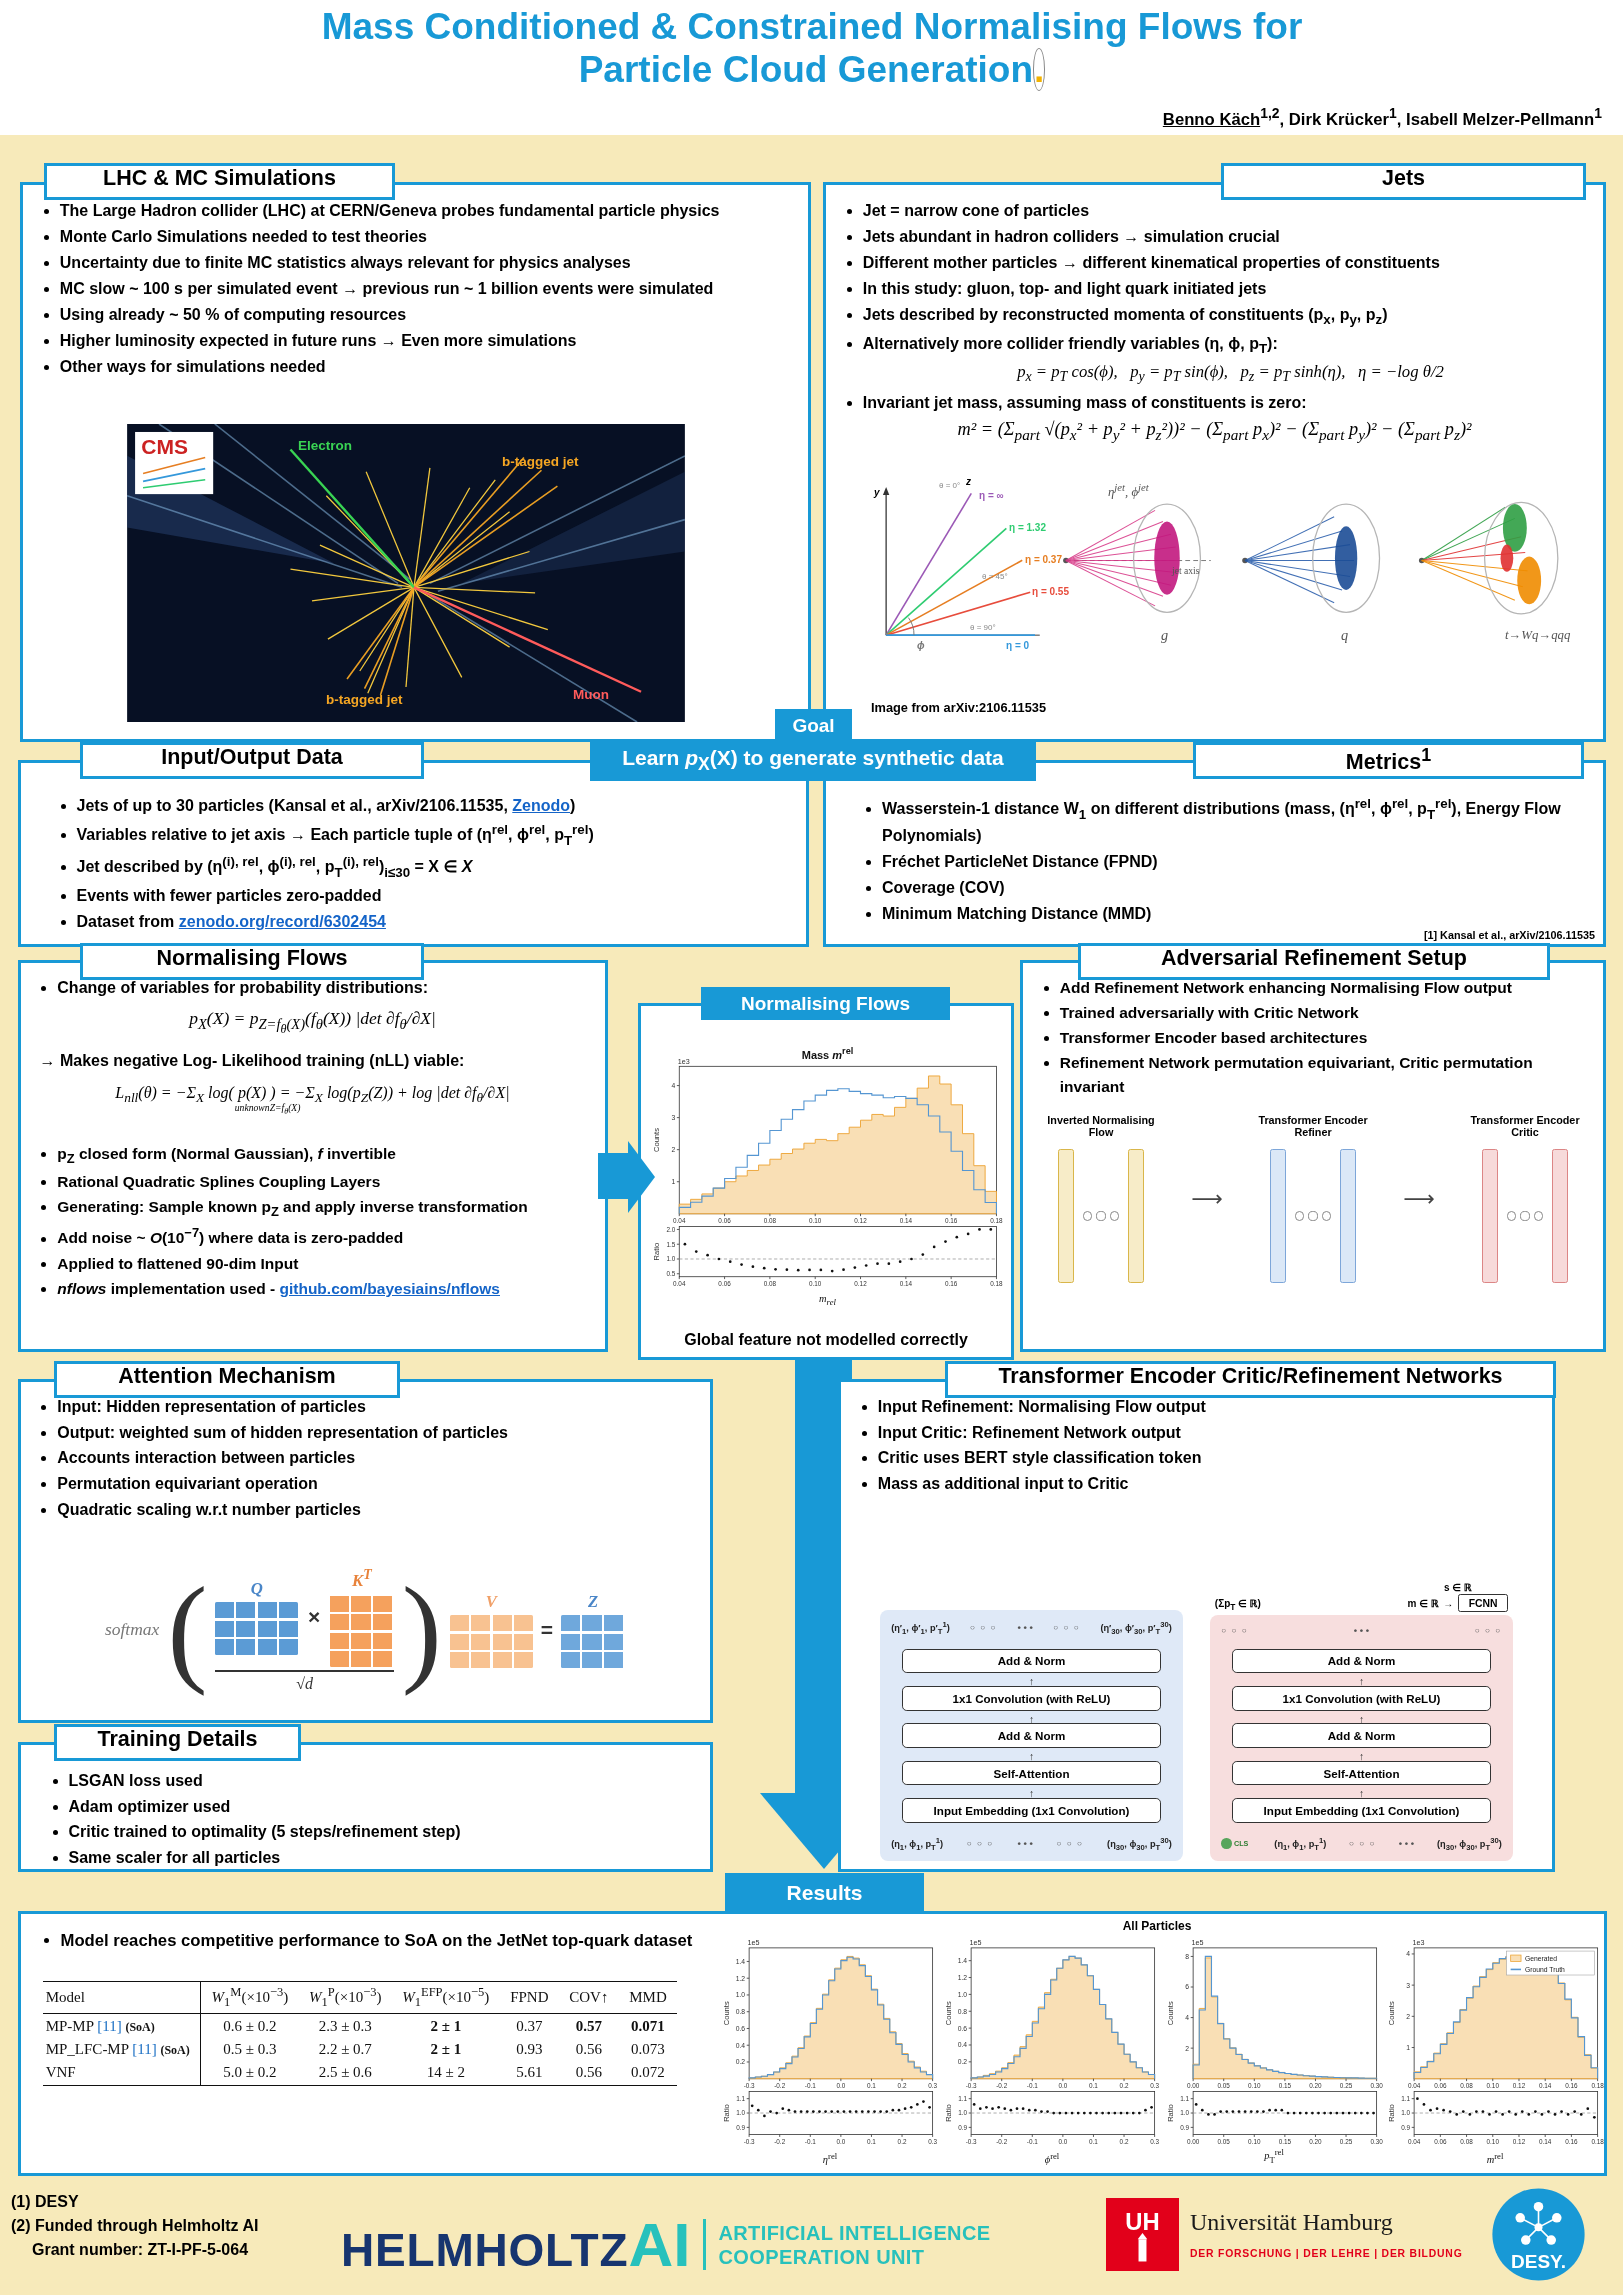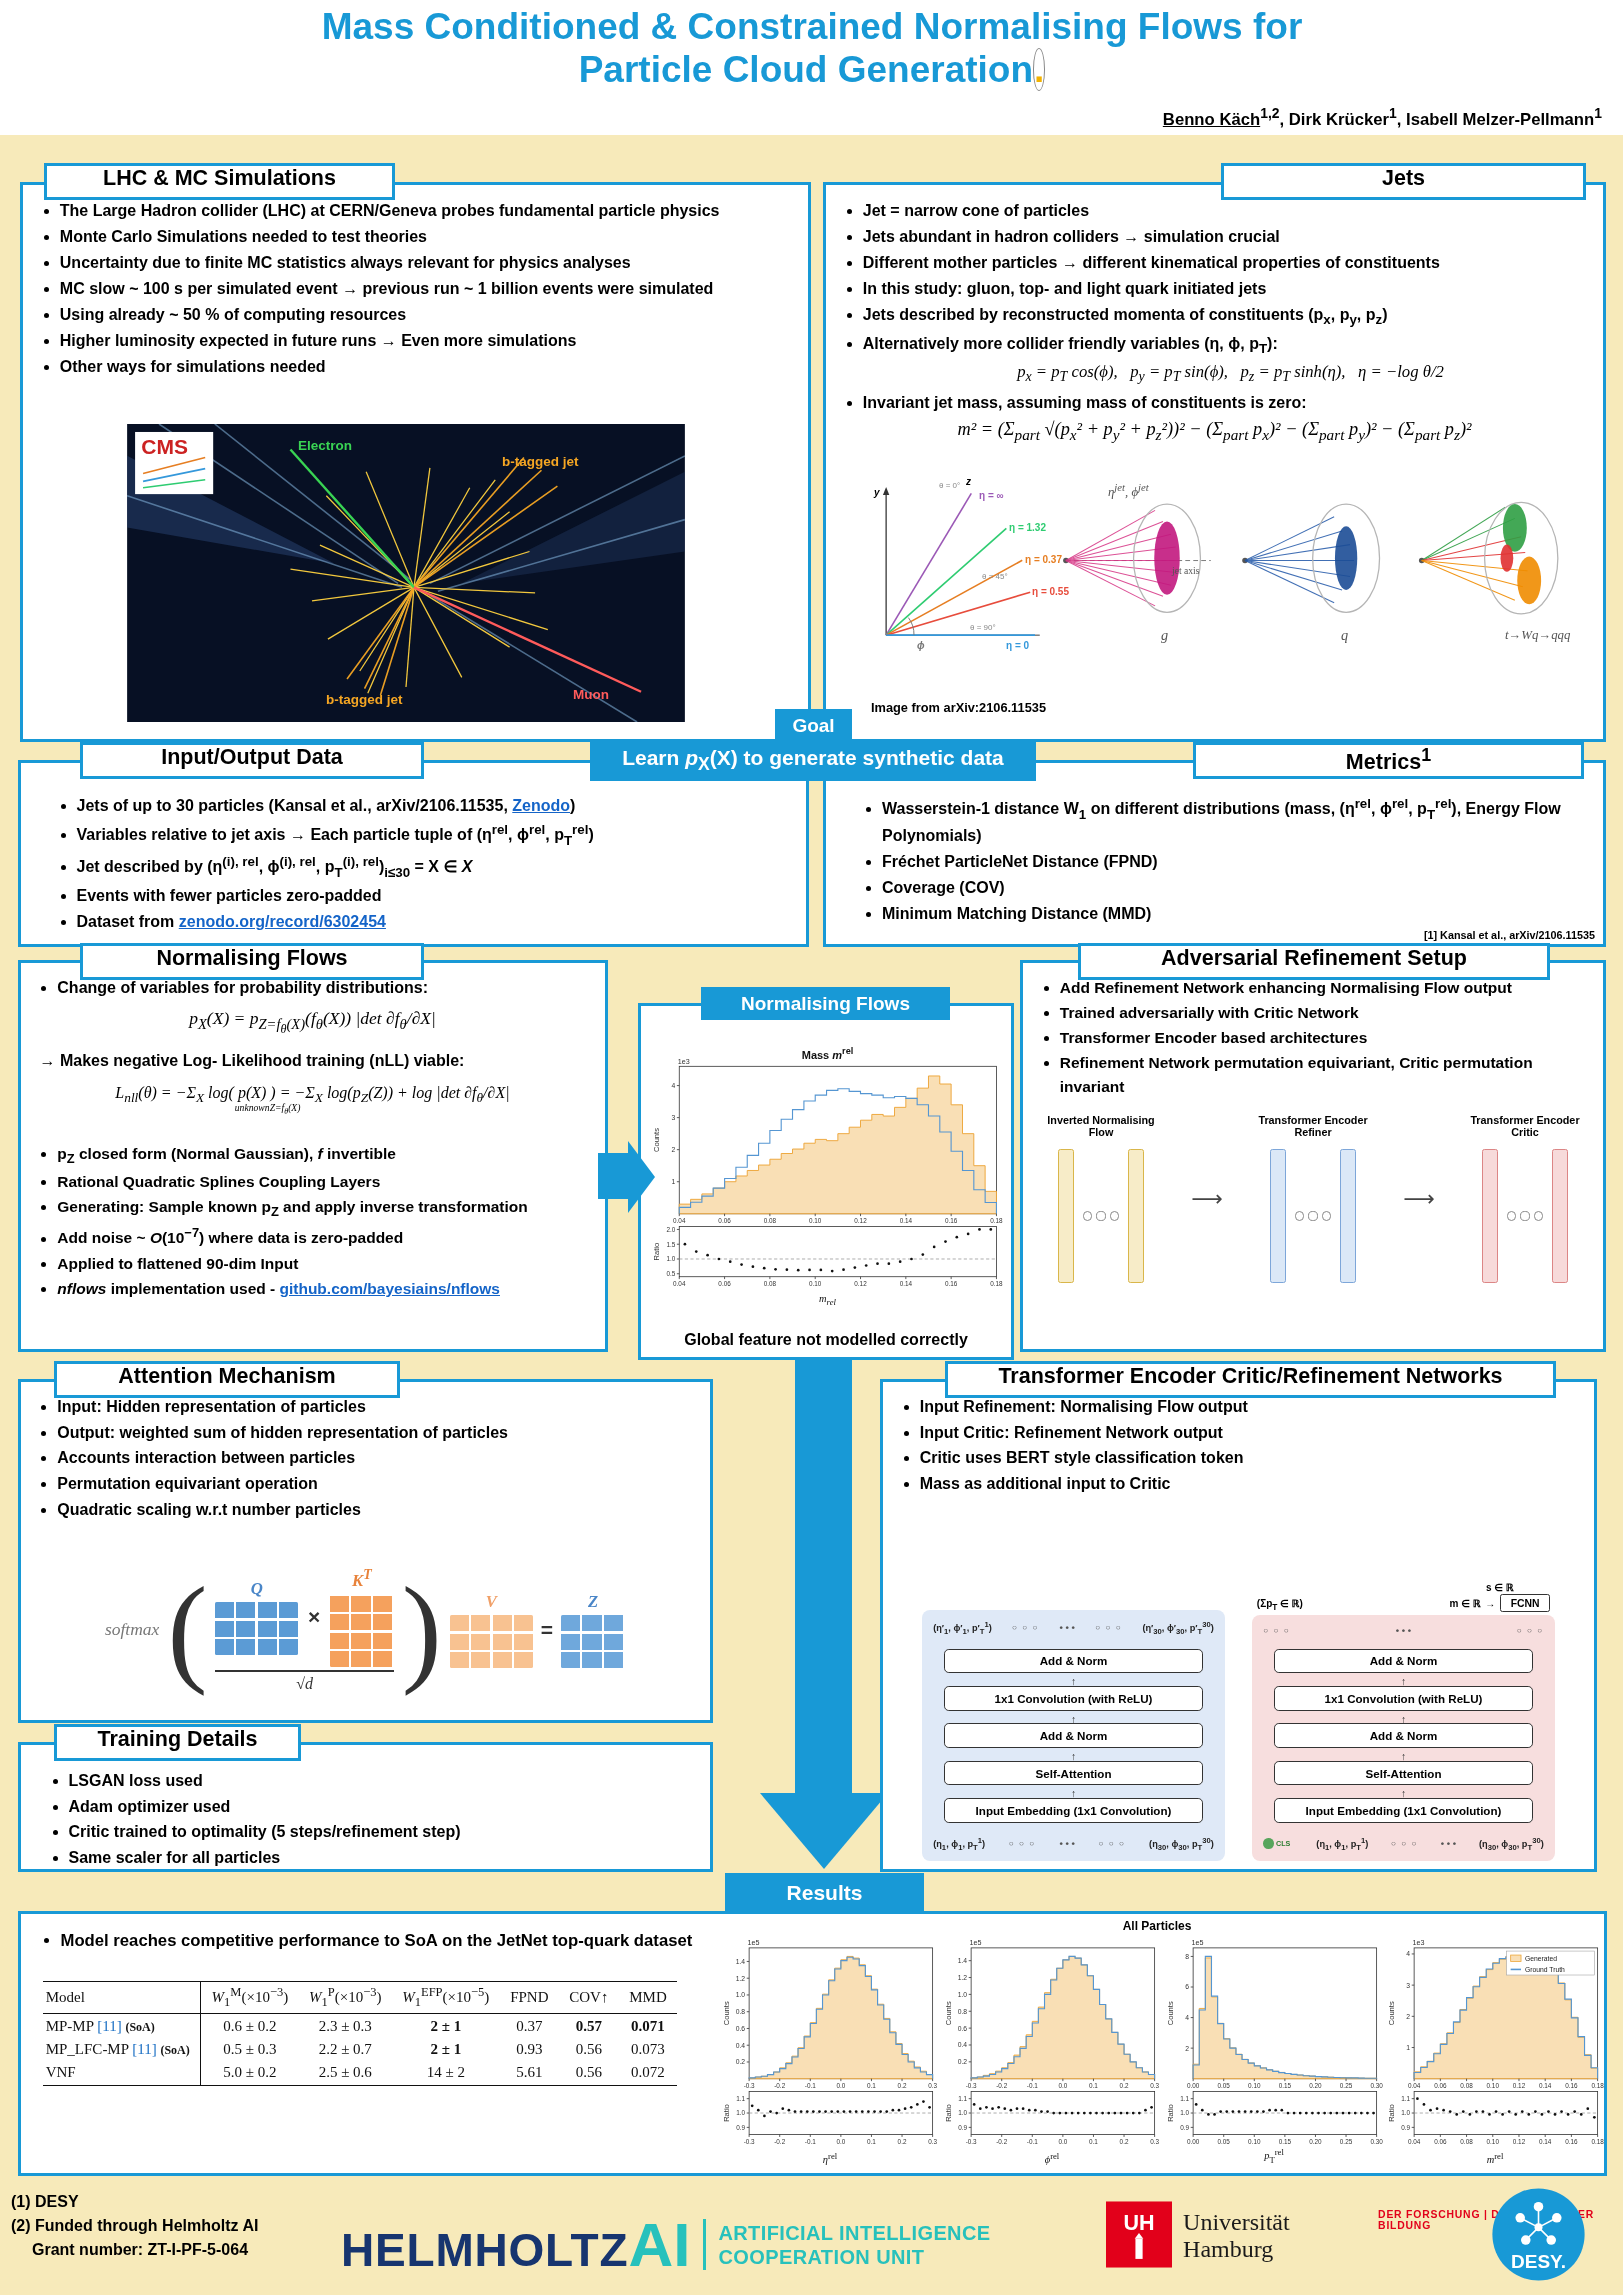--- a/index.html
+++ b/index.html
@@ -87,21 +87,21 @@
   .soa{font-weight:bold;font-size:12px}
   
   .fund-lines{position:absolute;left:11px;top:2190px;font-size:16px;font-weight:bold;line-height:1.5}
   .fund-lines div:last-child{padding-left:21px}
   .hh{position:absolute;left:341px;top:2209px;display:flex;align-items:center;gap:12.8px}
   .hh-name{font-size:46px;font-weight:bold;color:#17356f;letter-spacing:0.8px}
   .hh-ai{font-size:62px;font-weight:bold;color:#27c1bc}
   .hh-div{width:2.4px;height:51px;background:#27c1bc}
   .hh-sub{display:flex;flex-direction:column;font-size:20px;font-weight:bold;color:#27c1bc;line-height:1.2;letter-spacing:0.4px}
   .uhh{position:absolute;left:1106px;top:2198px;display:flex;gap:11px;align-items:flex-start}
-  .uhh-texts{display:flex;flex-direction:row;gap:12px;padding-top:11px}
+  .uhh-texts{display:flex;flex-direction:column;gap:12px;padding-top:11px}
   .uhh-name{font-family:"Liberation Serif",serif;font-size:24px;color:#1a1a1a}
   .uhh-tag{font-size:10.4px;font-weight:bold;color:#e2001a;letter-spacing:0.8px}
   .eta-sketch,.jet-fig{position:absolute}
   .jet-lbl{position:absolute;font-family:"Liberation Serif",serif;font-style:italic;color:#555;font-size:12.8px;white-space:nowrap}
   .sk-lbl{position:absolute;font-size:10px;font-weight:bold;white-space:nowrap}
   .sk-lbl.small{font-size:8px;color:#888;font-weight:normal}
 </style>
 </head>
 <body>
 
@@ -524,21 +524,21 @@
       <span class="attn-grid-wrap">
           <span class="attn-lbl z">Z</span>
           <span class="grid gz"></span>
         </span>
     </div>
   </section>
   <div class="panel-header" style="left:54px;top:1361px;width:346px">
       <span>Attention Mechanism</span>
     </div>
 
-  <section class="panel" style="left:880px;top:1379px;width:717px;height:493px">
+  <section class="panel" style="left:838px;top:1379px;width:717px;height:493px">
     <ul class="bullets" style="top:11px;left:12.8px;right:8px;font-size:16px">
         <li>Input Refinement: Normalising Flow output</li>
         <li>Input Critic: Refinement Network output</li>
         <li>Critic uses BERT style classification token</li>
         <li>Mass as additional input to Critic</li>
       </ul>
     <div class="tf-diagram">
       <div class="tf-col">
         <div class="tf-stack refiner">
           <div class="tf-io top">

